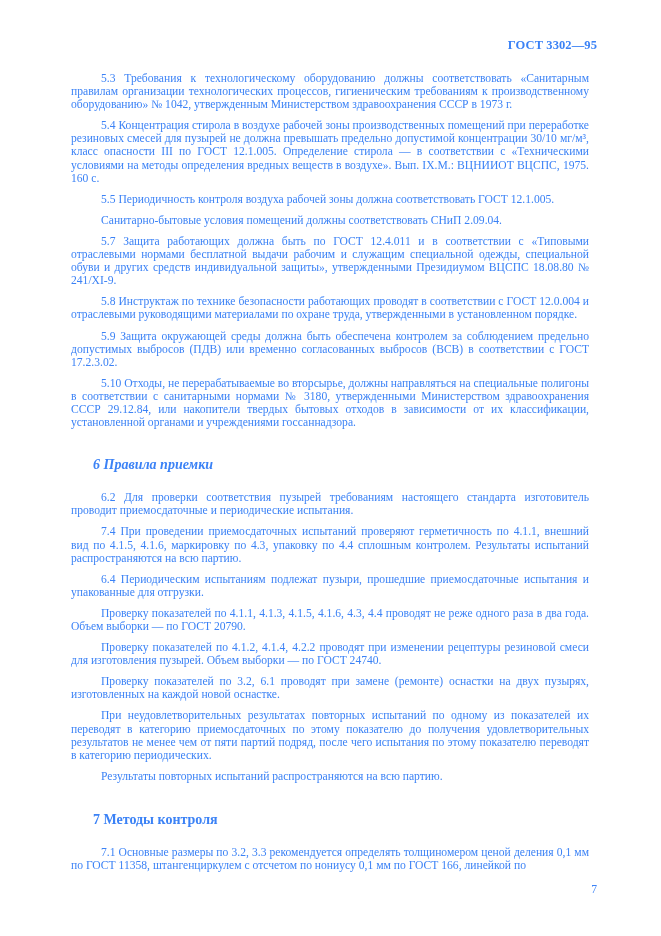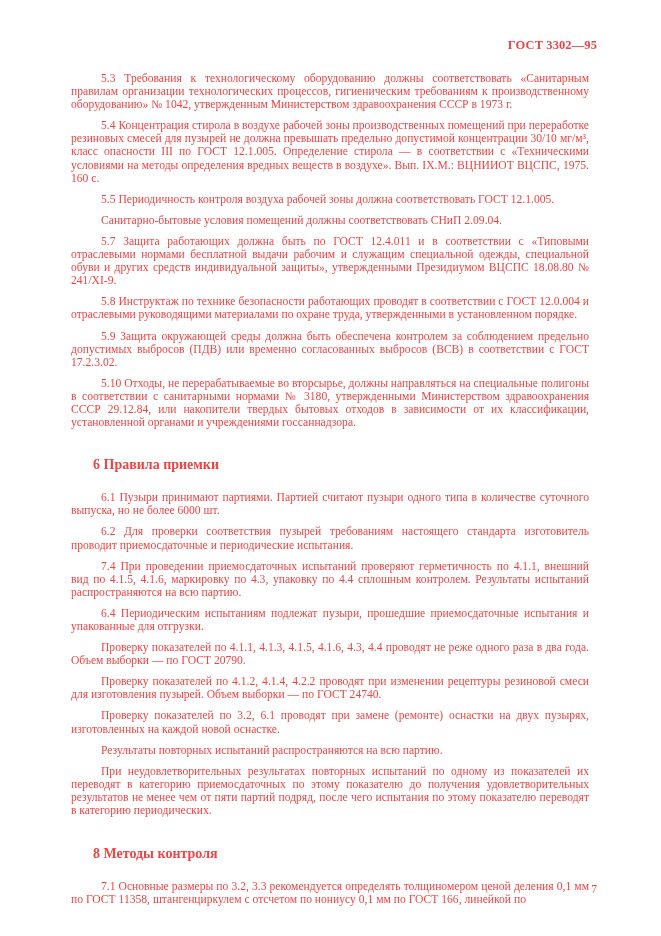--- a/index.html
+++ b/index.html
@@ -1,37 +1,37 @@
 <!DOCTYPE html>
 <html><head>
 <meta charset="utf-8">
 <style>
   html, body { margin: 0; padding: 0; background: #ffffff; }
   body { width: 661px; height: 936px; position: relative; overflow: hidden; }
   .page {
     position: absolute; left: 0; top: 0; width: 661px; height: 936px;
     font-family: "Liberation Serif", "DejaVu Serif", serif;
-    color: #ef4444;
+    color: #3b82f6;
   }
   .running-header {
     position: absolute; top: 38px; right: 64px;
     font-weight: bold; font-size: 12.5px; letter-spacing: 0.1px;
   }
   .body {
     position: absolute; left: 63px; top: 64px; width: 534px;
     font-size: 11.6px; line-height: 13.1px;
   }
   .p {
     margin: 8px; text-align: justify; text-indent: 30px;
   }
   .h {
     font-weight: bold; font-size: 14px; margin: 0;
     padding-left: 30px;
   }
-  .h1-6 { margin-top: 29px; margin-bottom: 20px; }
+  .h1-6 { margin-top: 29px; margin-bottom: 20px; font-style: italic; }
   .h1-7 { margin-top: 30px; margin-bottom: 20px; }
   .page-number {
     position: absolute; top: 883px; right: 64px; font-size: 11.6px;
   }
 </style>
 </head>
 <body>
 
 <div class="page">
   <div class="running-header">ГОСТ 3302—95</div>
@@ -43,31 +43,30 @@
       <p class="p">5.5 Периодичность контроля воздуха рабочей зоны должна соответствовать ГОСТ 12.1.005.</p>
       <p class="p">Санитарно-бытовые условия помещений должны соответствовать СНиП 2.09.04.</p>
       <p class="p">5.7 Защита работающих должна быть по ГОСТ 12.4.011 и в соответствии с «Типовыми отраслевыми нормами бесплатной выдачи рабочим и служащим специальной одежды, специальной обуви и других средств индивидуальной защиты», утвержденными Президиумом ВЦСПС 18.08.80 № 241/XI-9.</p>
       <p class="p">5.8 Инструктаж по технике безопасности работающих проводят в соответствии с ГОСТ 12.0.004 и отраслевыми руководящими материалами по охране труда, утвержденными в установленном порядке.</p>
       <p class="p">5.9 Защита окружающей среды должна быть обеспечена контролем за соблюдением предельно допустимых выбросов (ПДВ) или временно согласованных выбросов (ВСВ) в соответствии с ГОСТ 17.2.3.02.</p>
       <p class="p">5.10 Отходы, не перерабатываемые во вторсырье, должны направляться на специальные полигоны в соответствии с санитарными нормами № 3180, утвержденными Министерством здравоохранения СССР 29.12.84, или накопители твердых бытовых отходов в зависимости от их классификации, установленной органами и учреждениями госсаннадзора.</p>
     </div>
 
     <h2 class="h h1-6">6 Правила приемки</h2>
     <div>
-      <p class="p">6.1 Пузыри принимают партиями. Партией считают пузыри одного типа в количестве суточного выпуска, но не более 6000 шт.</p>
       <p class="p">6.2 Для проверки соответствия пузырей требованиям настоящего стандарта изготовитель проводит приемосдаточные и периодические испытания.</p>
       <p class="p">7.4 При проведении приемосдаточных испытаний проверяют герметичность по 4.1.1, внешний вид по 4.1.5, 4.1.6, маркировку по 4.3, упаковку по 4.4 сплошным контролем. Результаты испытаний распространяются на всю партию.</p>
       <p class="p">6.4 Периодическим испытаниям подлежат пузыри, прошедшие приемосдаточные испытания и упакованные для отгрузки.</p>
       <p class="p">Проверку показателей по 4.1.1, 4.1.3, 4.1.5, 4.1.6, 4.3, 4.4 проводят не реже одного раза в два года. Объем выборки — по ГОСТ 20790.</p>
       <p class="p">Проверку показателей по 4.1.2, 4.1.4, 4.2.2 проводят при изменении рецептуры резиновой смеси для изготовления пузырей. Объем выборки — по ГОСТ 24740.</p>
       <p class="p">Проверку показателей по 3.2, 6.1 проводят при замене (ремонте) оснастки на двух пузырях, изготовленных на каждой новой оснастке.</p>
+      <p class="p">При неудовлетворительных результатах повторных испытаний по одному из показателей их переводят в категорию приемосдаточных по этому показателю до получения удовлетворительных результатов не менее чем от пяти партий подряд, после чего испытания по этому показателю переводят в категорию периодических.</p>
       <p class="p">Результаты повторных испытаний распространяются на всю партию.</p>
-      <p class="p">При неудовлетворительных результатах повторных испытаний по одному из показателей их переводят в категорию приемосдаточных по этому показателю до получения удовлетворительных результатов не менее чем от пяти партий подряд, после чего испытания по этому показателю переводят в категорию периодических.</p>
     </div>
 
-    <h2 class="h h1-7">8 Методы контроля</h2>
+    <h2 class="h h1-7">7 Методы контроля</h2>
     <div>
       <p class="p">7.1 Основные размеры по 3.2, 3.3 рекомендуется определять толщиномером ценой деления 0,1 мм по ГОСТ 11358, штангенциркулем с отсчетом по нониусу 0,1 мм по ГОСТ 166, линейкой по</p>
     </div>
   </div>
 
   <div class="page-number">7</div>
 </div>
 
 </body></html>

